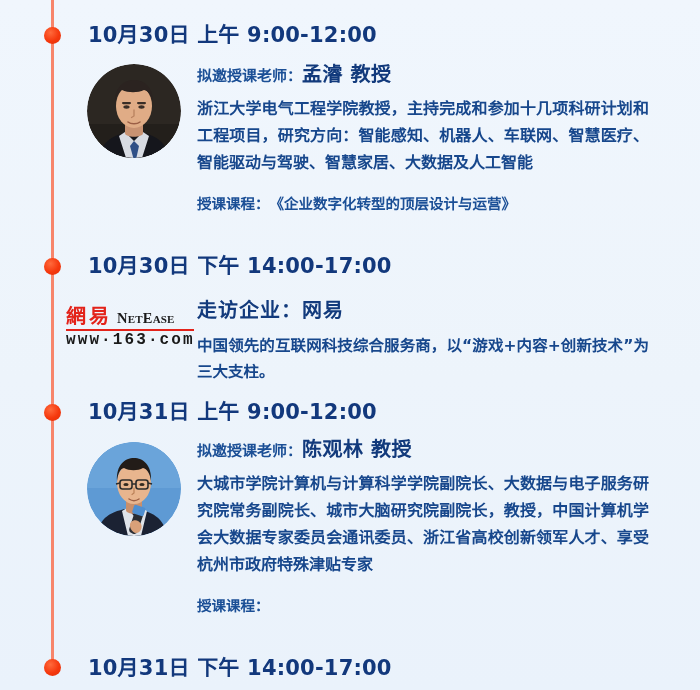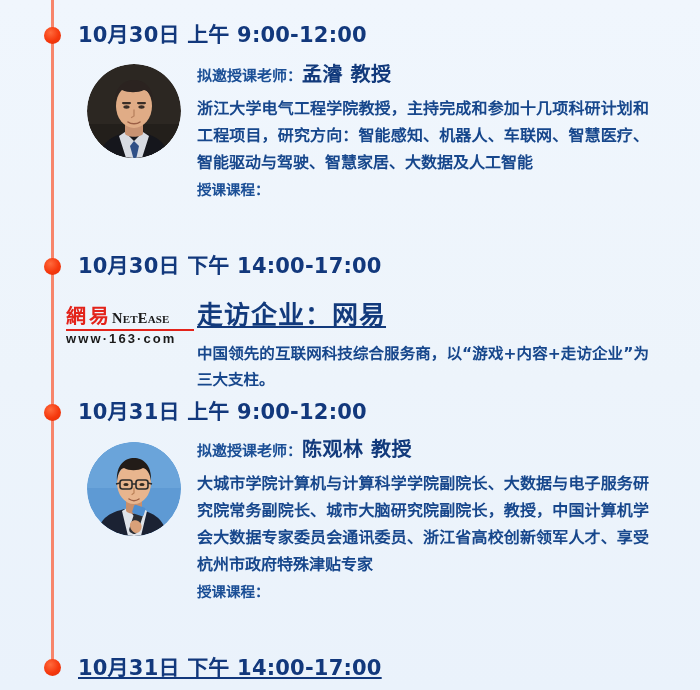--- a/index.html
+++ b/index.html
@@ -47,21 +47,21 @@
 
   
   .entry {
     position: absolute;
     left: 0;
     width: 700px;
   }
 
   .entry-time {
     position: absolute;
-    left: 78px;
+    left: 88px;
     font-size: 21px;
     font-weight: 700;
     color: #12387c;
     letter-spacing: 0.2px;
     white-space: nowrap;
   }
 
   .body-block {
     position: absolute;
     left: 197px;
@@ -104,60 +104,60 @@
     margin-top: 9px;
     font-size: 16px;
     font-weight: 700;
     line-height: 27px;
     color: #17478c;
     text-align: justify;
     text-justify: inter-ideograph;
   }
 
   .courses {
-    margin-top: 3px;
+    margin-top: 17px;
     font-size: 14.5px;
     font-weight: 700;
     line-height: 22px;
     color: #1b4f96;
     display: flex;
     align-items: flex-start;
   }
   .courses-label { white-space: nowrap; flex: 0 0 auto; }
   .courses-list { flex: 1 1 auto; }
   .course-item { white-space: nowrap; }
 
   
   .company-title {
-    font-size: 26px;
+    font-size: 20px;
     font-weight: 700;
     color: #123a7c;
     letter-spacing: 1px;
     white-space: nowrap;
-    text-decoration: underline;
   }
   .company-desc {
     margin-top: 10px;
     font-size: 15.5px;
     font-weight: 700;
     line-height: 26px;
     color: #17478c;
     text-align: justify;
     text-justify: inter-ideograph;
   }
 
   
   .logo {
     position: absolute;
     left: 66px;
     width: 128px;
   }
   .logo-row {
     display: flex;
     align-items: flex-end;
+    gap: 5px;
     padding-bottom: 1px;
   }
   .logo-cn {
     font-family: "DejaVu Sans", "Liberation Sans", sans-serif;
     font-size: 20px;
     font-weight: 700;
     color: #e3231a;
     letter-spacing: 3px;
     line-height: 1;
   }
@@ -170,22 +170,22 @@
     letter-spacing: 0.2px;
     padding-bottom: 1px;
   }
   .logo-en small { font-size: 11px; }
   .logo-rule {
     height: 2px;
     background: #e3231a;
     margin: 2px 0 1px 0;
   }
   .logo-url {
-    font-family: Liberation Sans, sans-serif;
-    font-size: 13px;
+    font-family: Liberation Mono, monospace;
+    font-size: 16px;
     font-weight: 700;
     color: #1a1a1a;
     letter-spacing: 2.1px;
     text-align: left;
     line-height: 1.1;
   }
 </style>
 </head>
 <body>
 
@@ -233,42 +233,42 @@
     </div>
 
     <div class="body-block" style="top:62px;">
       <div class="invite-line">
         <span class="invite-label">拟邀授课老师：</span><span class="speaker-name">孟濬 教授</span>
       </div>
       <div class="bio">浙江大学电气工程学院教授，主持完成和参加十几项科研计划和工程项目，研究方向：智能感知、机器人、车联网、智慧医疗、智能驱动与驾驶、智慧家居、大数据及人工智能</div>
       <div class="courses">
         <span class="courses-label">授课课程：</span>
         <span class="courses-list">
-          <br>
+          <span class="course-item">《企业数字化转型的顶层设计与运营》</span><br>
         </span>
       </div>
     </div>
   </div>
 
   <div class="dot" style="top:258px;"></div>
   <div class="entry">
     <div class="entry-time" style="top:249px;">10月30日 下午 14:00-17:00</div>
 
     <div class="logo" style="top:306px;">
       <div class="logo-row">
         <span class="logo-cn">網易</span>
         <span class="logo-en">N<small>ET</small>E<small>ASE</small></span>
       </div>
       <div class="logo-rule"></div>
       <div class="logo-url">www·163·com</div>
     </div>
 
     <div class="body-block" style="top:294px;">
       <div class="company-title">走访企业：网易</div>
-      <div class="company-desc">中国领先的互联网科技综合服务商，以“游戏+内容+走访企业”为三大支柱。</div>
+      <div class="company-desc">中国领先的互联网科技综合服务商，以“游戏+内容+创新技术”为三大支柱。</div>
     </div>
   </div>
 
   <div class="dot" style="top:404px;"></div>
   <div class="entry">
     <div class="entry-time" style="top:395px;">10月31日 上午 9:00-12:00</div>
 
     <div class="portrait" style="top:442px;">
       <svg width="94" height="94" viewBox="0 0 94 94" aria-hidden="true">
         <defs>
@@ -316,16 +316,16 @@
       </div>
       <div class="bio">大城市学院计算机与计算科学学院副院长、大数据与电子服务研究院常务副院长、城市大脑研究院副院长，教授，中国计算机学会大数据专家委员会通讯委员、浙江省高校创新领军人才、享受杭州市政府特殊津贴专家</div>
       <div class="courses">
         <span class="courses-label">授课课程：</span>
       </div>
     </div>
   </div>
 
   <div class="dot" style="top:659px;"></div>
   <div class="entry">
-    <div class="entry-time" style="top:651px;text-decoration:underline;">10月31日 下午 14:00-17:00</div>
+    <div class="entry-time" style="top:651px;">10月31日 下午 14:00-17:00</div>
   </div>
 
 </div>
 
 </body></html>

